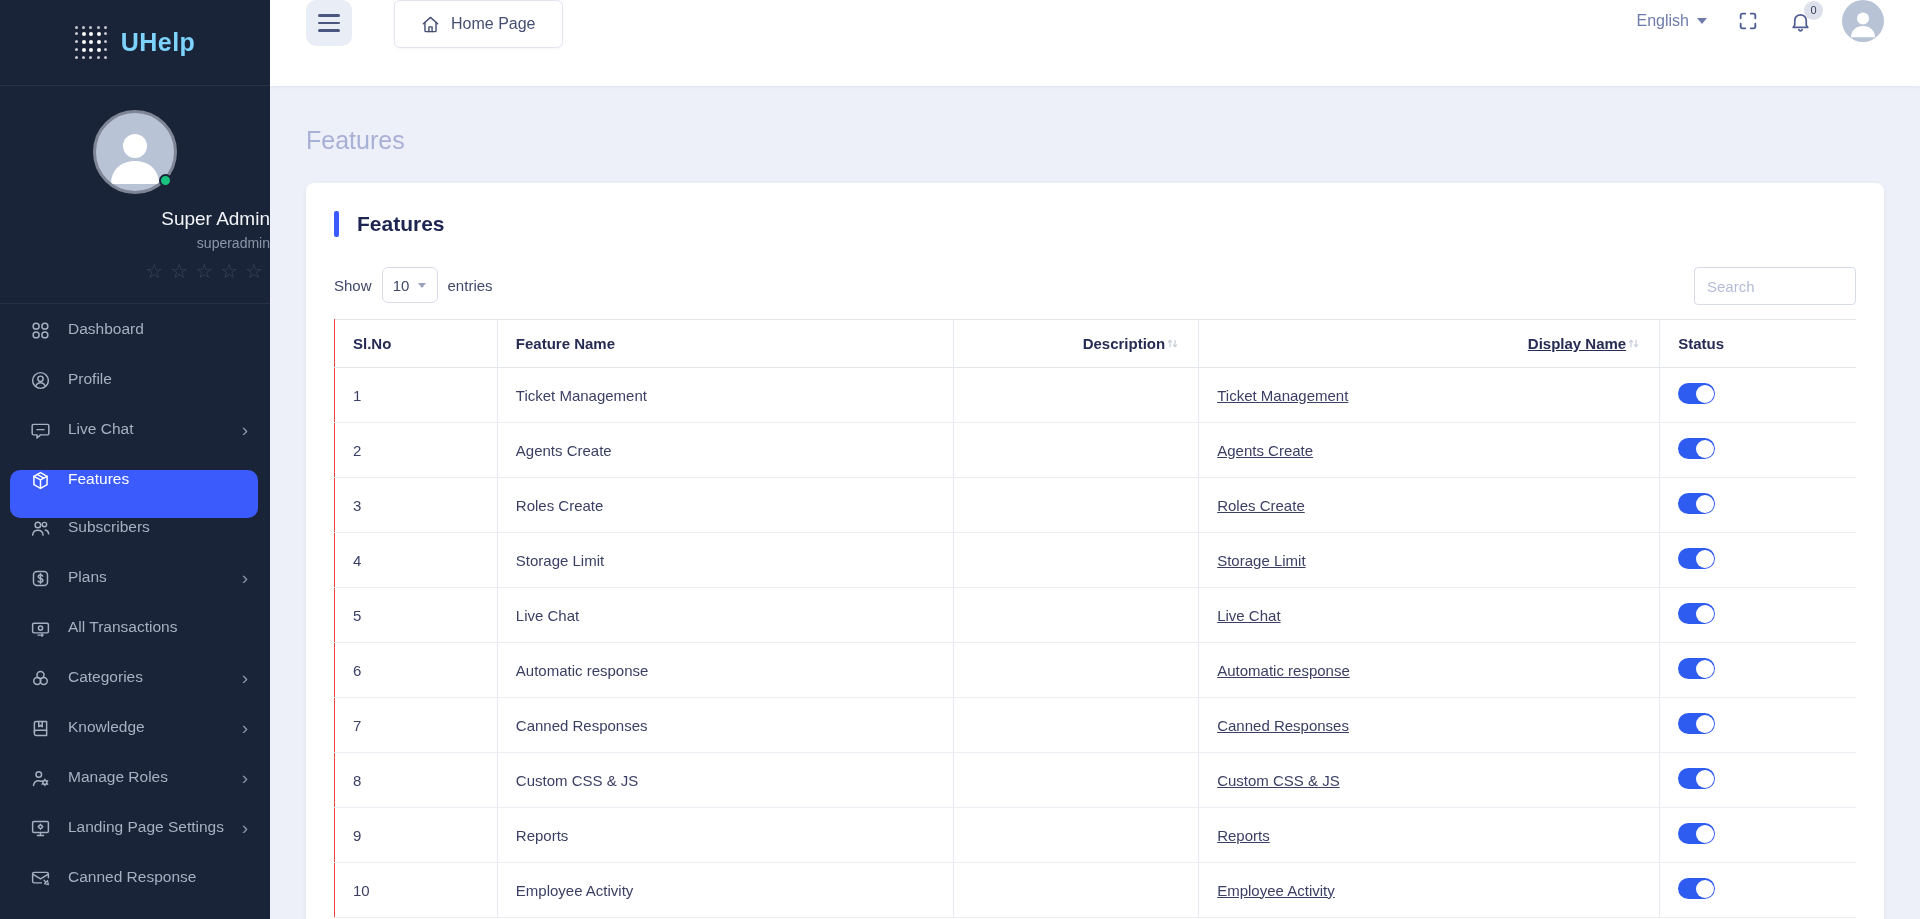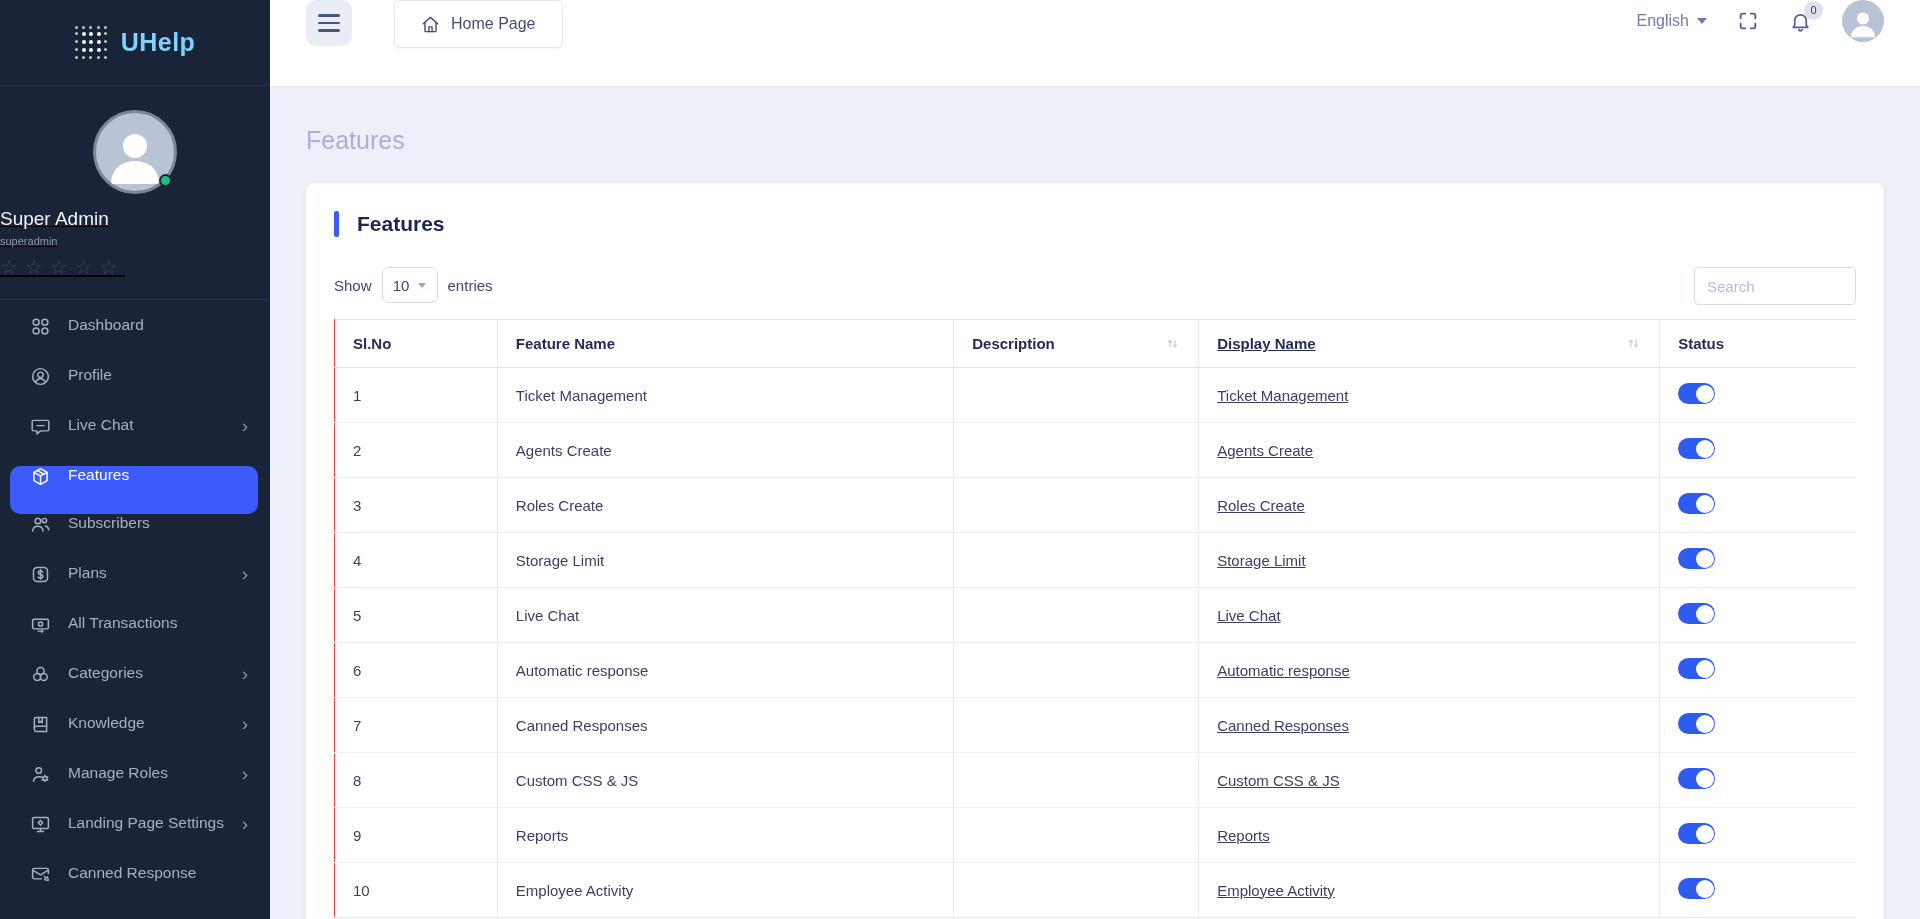--- a/index.html
+++ b/index.html
@@ -5,27 +5,27 @@
   * { margin:0; padding:0; box-sizing:border-box; }
   html,body { width:1920px; height:919px; overflow:hidden; font-family:"Liberation Sans", sans-serif; background:#edf0f8; }
 
   
   .sidebar { position:fixed; left:0; top:0; width:270px; height:919px; background:#1a2438; z-index:10; }
   .brand { height:86px; display:flex; align-items:center; justify-content:center; gap:12px; border-bottom:1px solid rgba(255,255,255,.07); }
   .brand-logo { width:34px; height:34px; display:grid; grid-template-columns:repeat(5,1fr); gap:3px; }
   .brand-logo i { background:#fff; border-radius:50%; width:4px; height:4px; }
   .brand-logo i.sm { width:3px; height:3px; opacity:.75; }
   .brand-name { color:#7dd3fc; font-size:25px; font-weight:700; letter-spacing:.5px; }
-  .profile { padding:24px 0 20px; text-align:left; border-bottom:1px solid rgba(255,255,255,.06);text-decoration:underline; }
+  .profile { padding:24px 0 20px; text-align:right; border-bottom:1px solid rgba(255,255,255,.06); }
   .avatar-wrap { position:relative; width:84px; height:84px; margin:0 auto; }
   .avatar-big { width:84px; height:84px; border-radius:50%; background:#b9c3d6; border:3px solid #7e8696; overflow:hidden; position:relative; }
   .avatar-big svg { position:absolute; left:50%; top:54%; transform:translate(-50%,-50%); }
   .status-dot { position:absolute; right:5px; bottom:7px; width:13px; height:13px; border-radius:50%; background:#19c37d; border:2px solid #1a2438; }
   .profile-name { margin-top:14px; color:#f2f4f8; font-size:19px; font-weight:400; }
-  .profile-username { margin-top:5px; color:#8c96aa; font-size:11px; }
+  .profile-username { margin-top:5px; color:#8c96aa; font-size:14px; }
   .stars { margin-top:8px; color:#38465f; font-size:20px; letter-spacing:7px; }
   .menu { padding-top:16px; }
   .menu-item { height:50px; display:flex; padding:0 22px 0 30px; color:#a6b0c3; font-size:15.5px; cursor:pointer; position:relative; }
   .menu-item .mi-icon { width:21px; height:21px; margin-right:17px; flex:none; display:flex; align-items:center; justify-content:center; }
   .menu-item .mi-icon svg { width:21px; height:21px; }
   .menu-item .chev { margin-left:auto; font-size:19px; color:#8a93a8; line-height:1; }
   .menu-item.active { background:#3b5bfd; color:#fff; margin:0 12px 0 10px; padding-left:20px; height:48px; border-radius:10px; }
 
   
   .topbar { position:fixed; left:270px; top:0; right:0; height:86px; background:#fff; display:flex; align-items:flex-start; padding:0 36px; box-shadow:0 1px 3px rgba(40,50,90,.06); z-index:9; }
@@ -55,21 +55,21 @@
   .search-input::placeholder { color:#b4bbd8; }
 
   
   table.features { width:100%; border-collapse:collapse; margin-top:14px; border-top:1px solid #e4e7ee; }
   .features th, .features td { border-right:1px solid #e7e9f0; text-align:left; }
   .features th:last-child, .features td:last-child { border-right:none; }
   .features th:first-child, .features td:first-child { border-left:1px solid #ef4444; }
   .features th { padding:15px 18px; font-size:15px; font-weight:700; color:#262b53; border-bottom:1px solid #e4e7ee; }
   .features td { padding:15px 18px; font-size:15px; color:#3a3f63; border-bottom:1px solid #edeef4; height:47px; }
   .col-no { width:10.7%; } .col-feature { width:30%; } .col-desc { width:16.1%; } .col-display { width:30.3%;text-decoration:underline; } .col-status { width:12.9%; }
-  .th-flex { display:flex; align-items:center; justify-content:space-between; }
+  .th-flex { display:flex; align-items:center; justify-content:flex-end; }
   .sort-icon { color:#c9cdd8; display:flex; }
   .toggle { width:37px; height:21px; border-radius:11px; background:#2e5bf0; position:relative; display:inline-block; cursor:pointer; }
   .toggle .knob { position:absolute; top:1.5px; right:1.5px; width:18px; height:18px; border-radius:50%; background:#fff; }
 </style>
 </head>
 <body>
 
 <aside class="sidebar">
   <div class="brand">
     <span class="brand-logo" id="logoDots">

